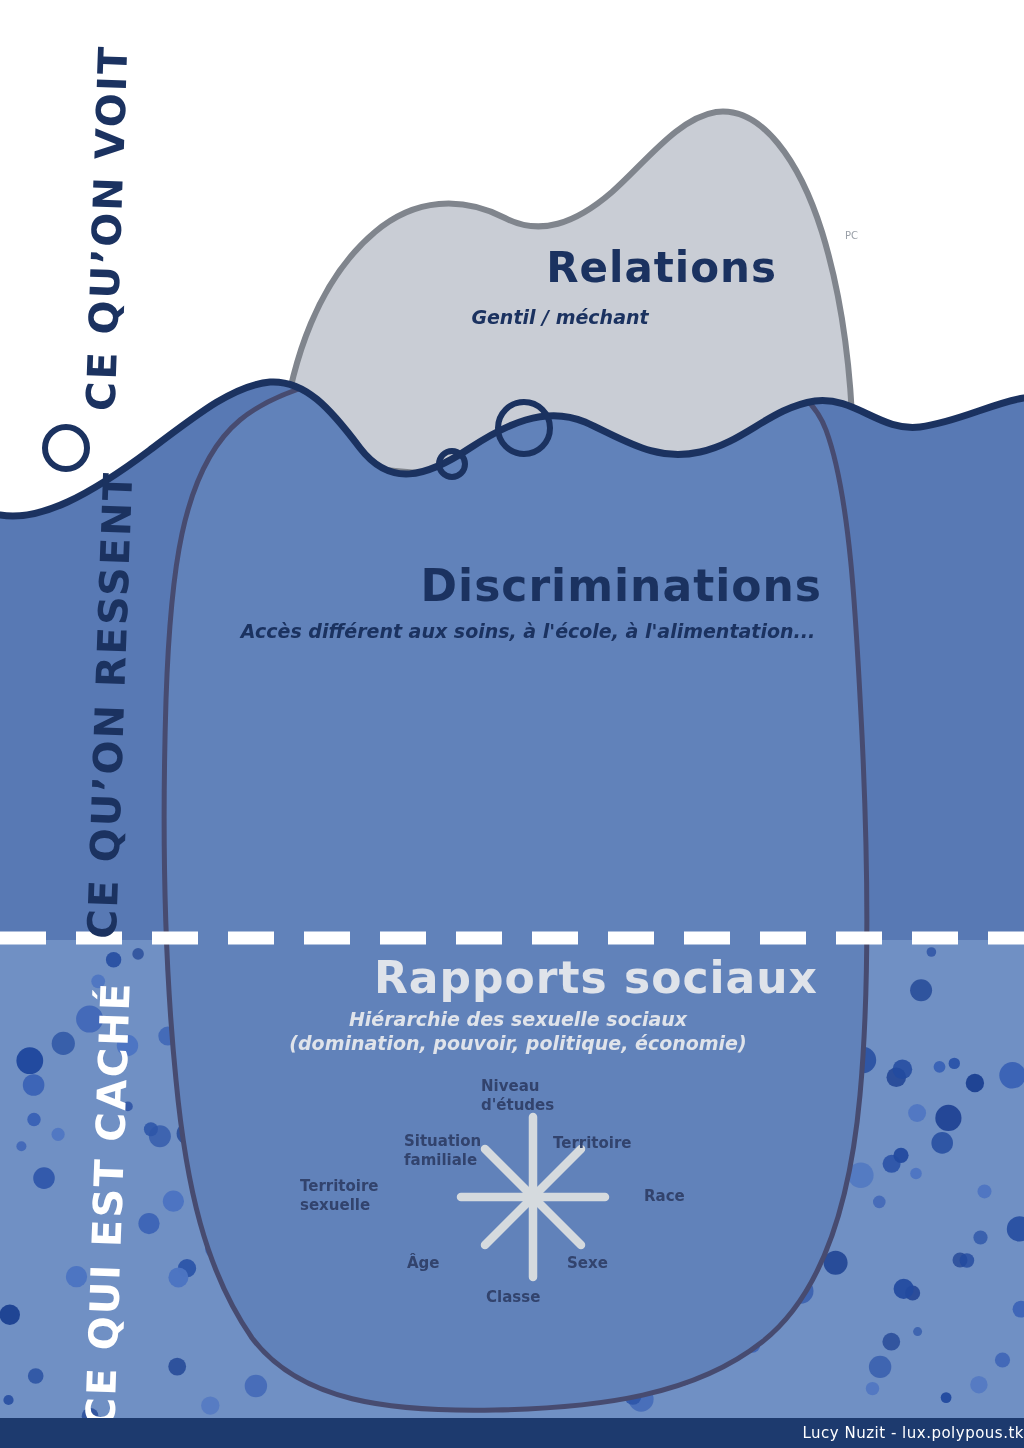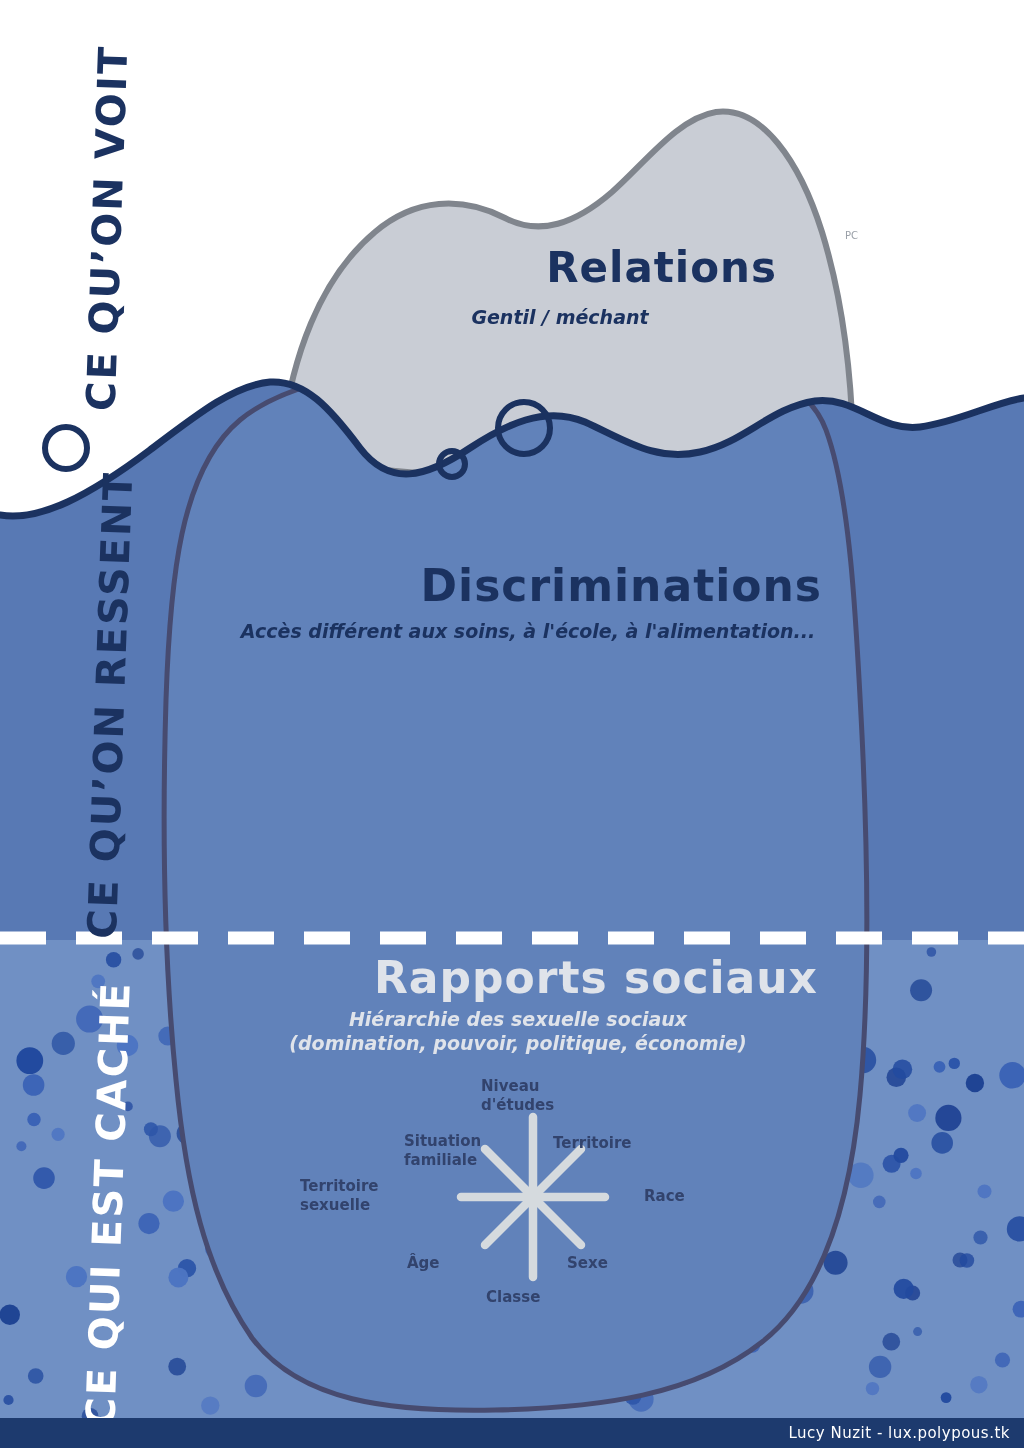--- a/index.html
+++ b/index.html
@@ -48,21 +48,21 @@
   }
   .watermark{
     position:absolute;z-index:2;font-size:10px;color:#9aa0a8;
   }
   .footer{
     position:absolute;left:0;bottom:0;width:1024px;height:30px;z-index:3;
     background:var(--footer-bg);
     display:flex;align-items:center;justify-content:flex-end;
   }
   .footer span{
-    color:var(--white);font-size:15px;padding-right:14px;letter-spacing:.5px;
+    color:var(--white);font-size:15px;letter-spacing:.5px;
   }
 </style>
 </head>
 <body>
 
 <svg class="scene" width="1024" height="1448" viewBox="0 0 1024 1448">
   <defs>
     <clipPath id="underwater">
       <path d="M 0 515 C 40 522 90 495 150 450 C 200 412 235 385 270 382 C 305 380 330 408 360 448 C 390 487 425 478 470 448 C 505 425 545 405 585 422 C 625 440 655 462 700 452 C 745 442 770 408 815 401 C 855 396 880 432 920 427 C 958 422 995 402 1024 398 L 1024 1448 L 0 1448 Z"></path>
     </clipPath>

